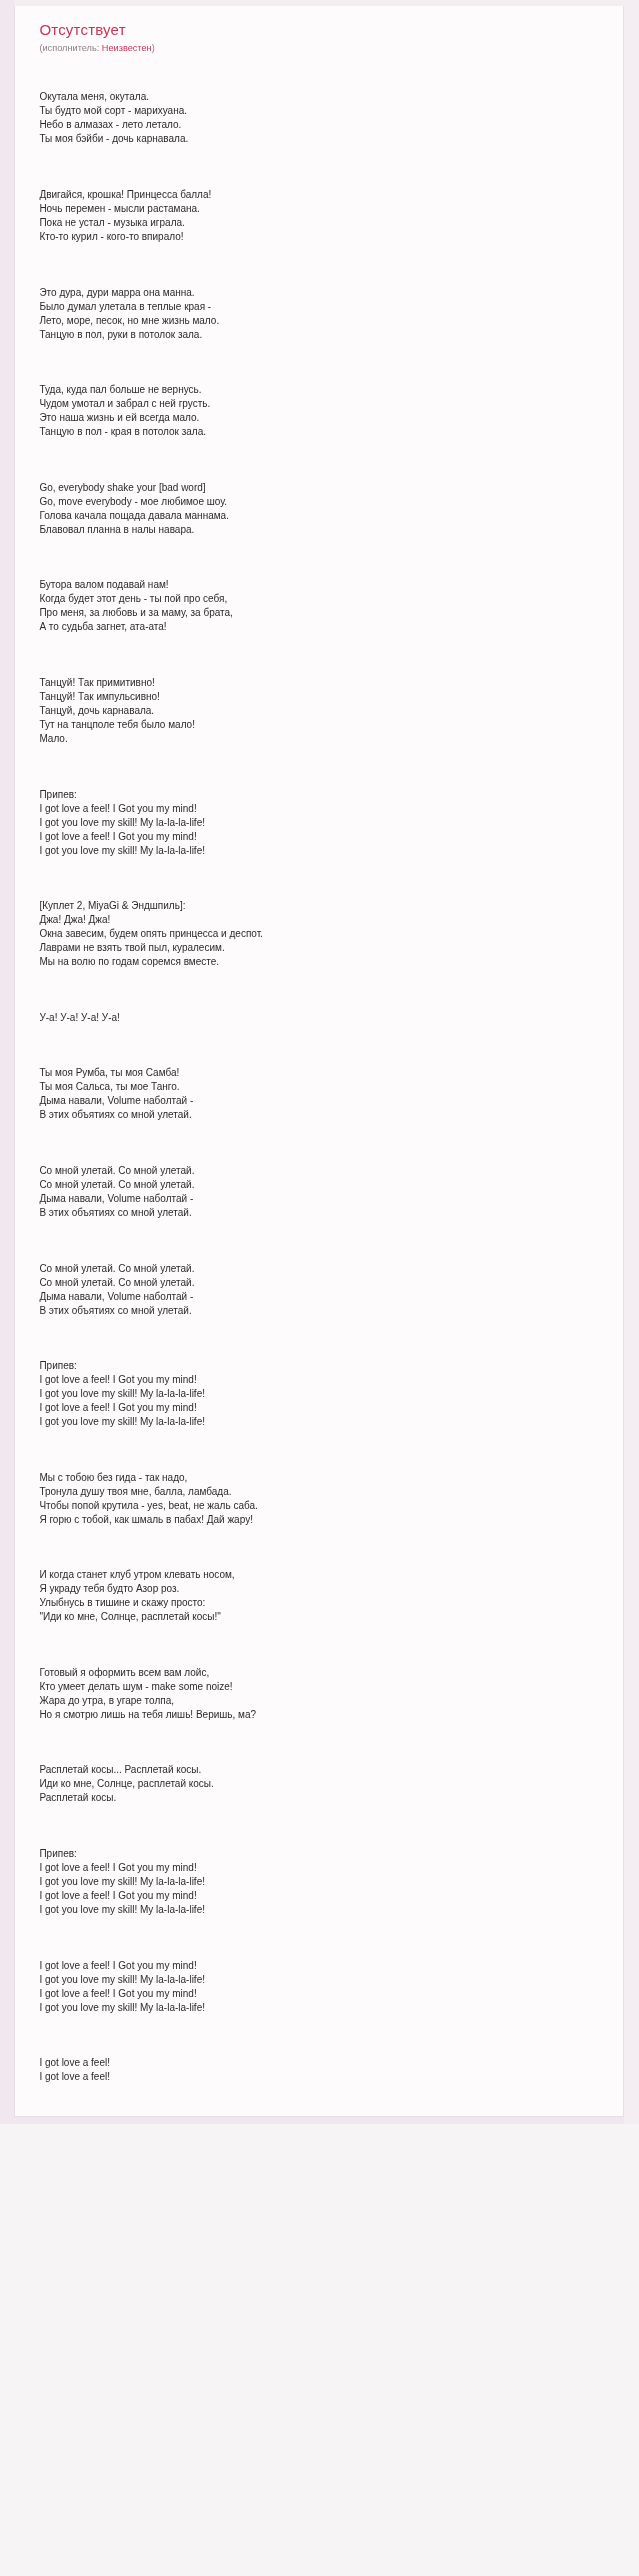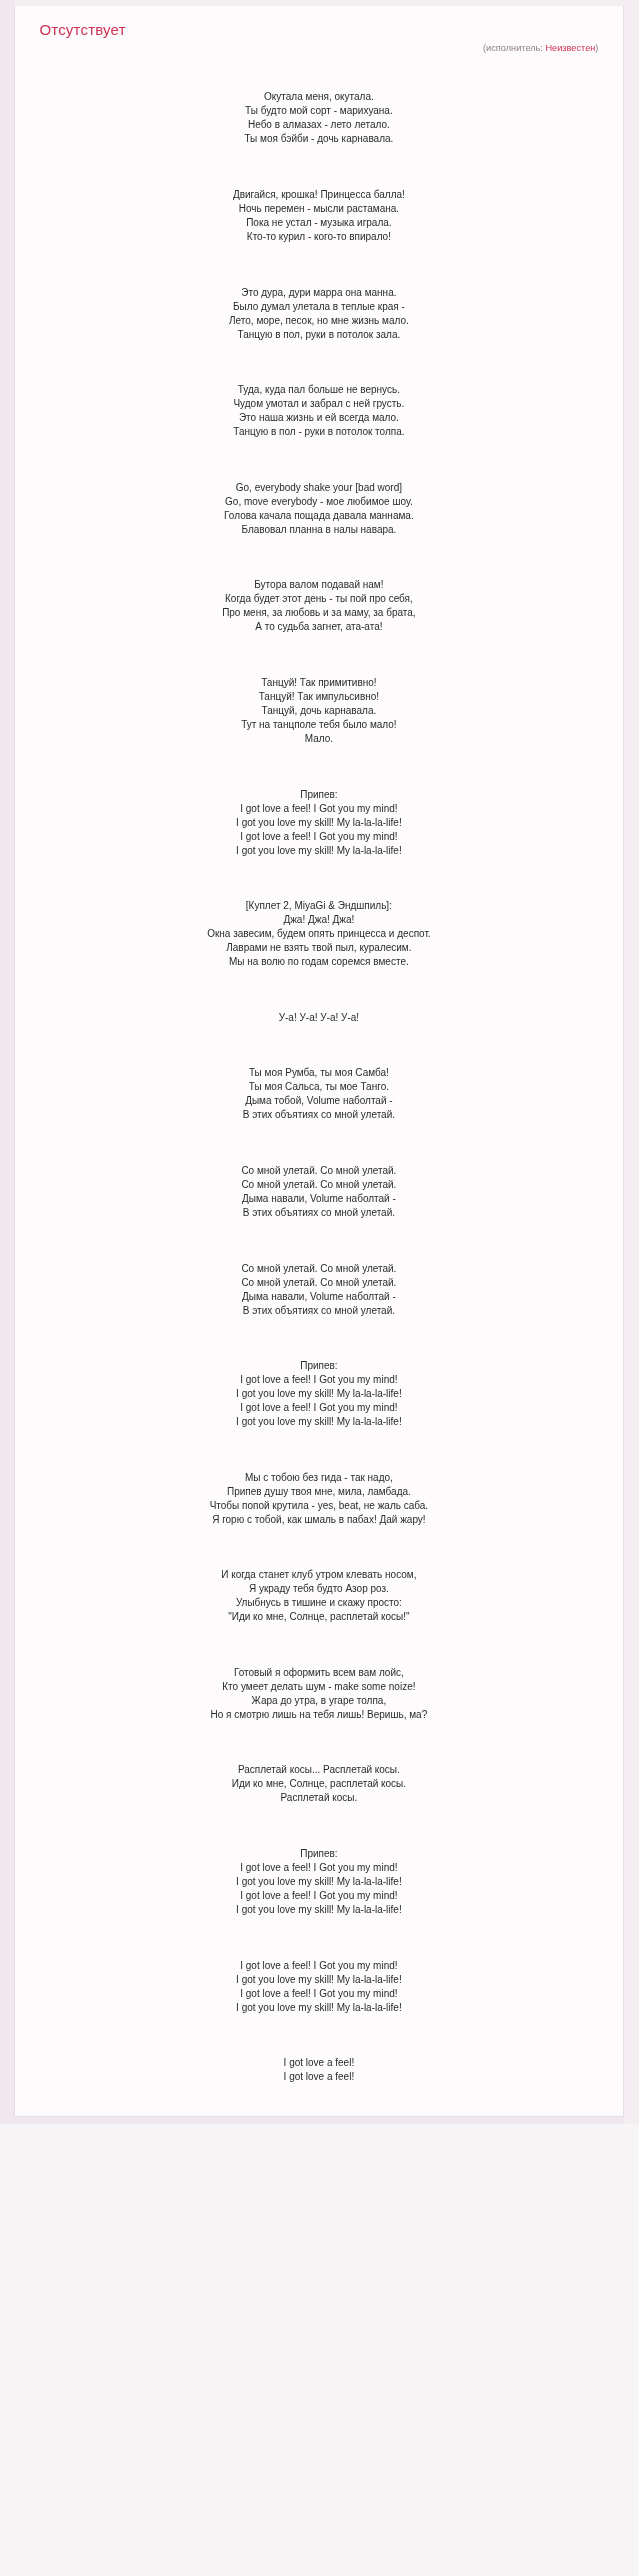--- a/index.html
+++ b/index.html
@@ -54,39 +54,37 @@
     font-weight: normal;
     letter-spacing: 0.2px;
     margin: 4.8px 0 4.8px 0;
     line-height: 17.6px;
   }
   .artist-line {
     font-size: 9.2px;
     color: #8d7f86;
     margin: 0 0 8px 0;
     line-height: 11.2px;
-    text-align: right;
   }
   .artist-line .lbl { color: #8d7f86; }
   .artist-line a {
     color: #cc3355;
     text-decoration: none;
   }
   .lyrics {
     font-size: 10px;
     line-height: 14px;
     color: #2b2b2b;
     white-space: pre-wrap;
     word-wrap: break-word;
     font-family: "Liberation Sans", sans-serif;
   }
   .stanza {
     margin: 0 0 13.6px 0;
     white-space: pre-wrap;
-    text-align: center;
   }
   .ruler-marks {
     position: absolute;
     right: 0;
     top: 0;
     width: 14.4px;
     height: 2576px;
   }
   .tick {
     position: absolute;
@@ -133,21 +131,21 @@
 Ночь перемен - мысли растамана.
 Пока не устал - музыка играла.
 Кто-то курил - кого-то впирало!</div>
         <div class="stanza">Это дура, дури марра она манна.
 Было думал улетала в теплые края -
 Лето, море, песок, но мне жизнь мало.
 Танцую в пол, руки в потолок зала.</div>
         <div class="stanza">Туда, куда пал больше не вернусь.
 Чудом умотал и забрал с ней грусть.
 Это наша жизнь и ей всегда мало.
-Танцую в пол - руки в потолок толпа.</div>
+Танцую в пол - края в потолок зала.</div>
         <div class="stanza">Go, everybody shake your [bad word]
 Go, move everybody - мое любимое шоу.
 Голова качала пощада давала маннама.
 Блавовал планна в налы навара.</div>
         <div class="stanza">Бутора валом подавай нам!
 Когда будет этот день - ты пой про себя,
 Про меня, за любовь и за маму, за брата,
 А то судьба загнет, ата-ата!</div>
         <div class="stanza">Танцуй! Так примитивно!
 Танцуй! Так импульсивно!
@@ -160,37 +158,37 @@
 I got love a feel! I Got you my mind!
 I got you love my skill! My la-la-la-life!</div>
         <div class="stanza">[Куплет 2, MiyaGi &amp; Эндшпиль]:
 Джа! Джа! Джа!
 Окна завесим, будем опять принцесса и деспот.
 Лаврами не взять твой пыл, куралесим.
 Мы на волю по годам соремся вместе.</div>
         <div class="stanza">У-а! У-а! У-а! У-а!</div>
         <div class="stanza">Ты моя Румба, ты моя Самба!
 Ты моя Сальса, ты мое Танго.
-Дыма тобой, Volume наболтай -
+Дыма навали, Volume наболтай -
 В этих объятиях со мной улетай.</div>
         <div class="stanza">Со мной улетай. Со мной улетай.
 Со мной улетай. Со мной улетай.
 Дыма навали, Volume наболтай -
 В этих объятиях со мной улетай.</div>
         <div class="stanza">Со мной улетай. Со мной улетай.
 Со мной улетай. Со мной улетай.
 Дыма навали, Volume наболтай -
 В этих объятиях со мной улетай.</div>
         <div class="stanza">Припев:
 I got love a feel! I Got you my mind!
 I got you love my skill! My la-la-la-life!
 I got love a feel! I Got you my mind!
 I got you love my skill! My la-la-la-life!</div>
         <div class="stanza">Мы с тобою без гида - так надо,
-Припев душу твоя мне, мила, ламбада.
+Тронула душу твоя мне, балла, ламбада.
 Чтобы попой крутила - yes, beat, не жаль саба.
 Я горю с тобой, как шмаль в пабах! Дай жару!</div>
         <div class="stanza">И когда станет клуб утром клевать носом,
 Я украду тебя будто Азор роз.
 Улыбнусь в тишине и скажу просто:
 "Иди ко мне, Солнце, расплетай косы!"</div>
         <div class="stanza">Готовый я оформить всем вам лойс,
 Кто умеет делать шум - make some noize!
 Жара до утра, в угаре толпа,
 Но я смотрю лишь на тебя лишь! Веришь, ма?</div>

